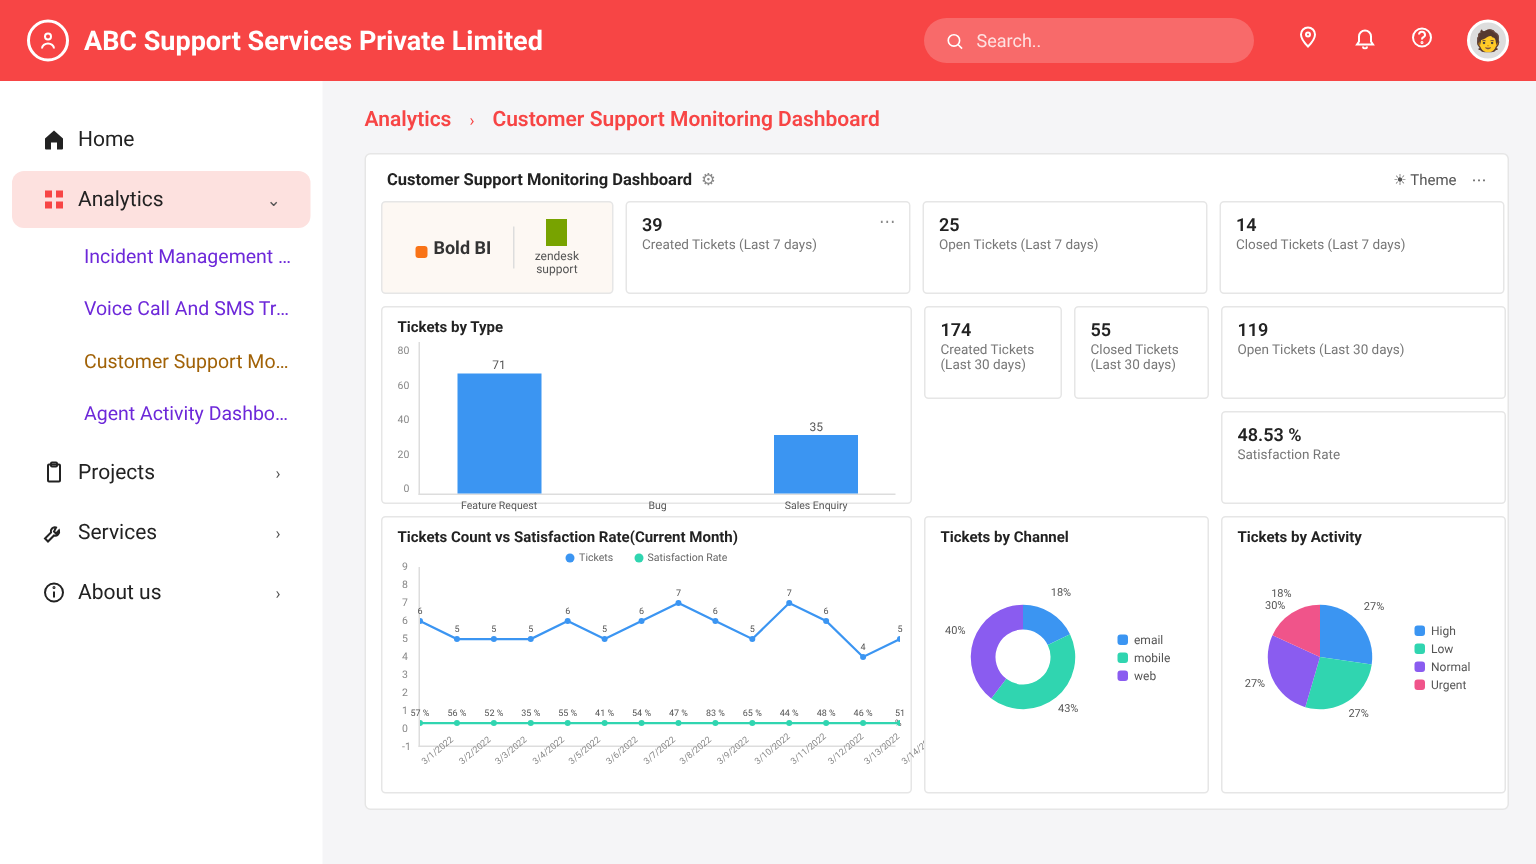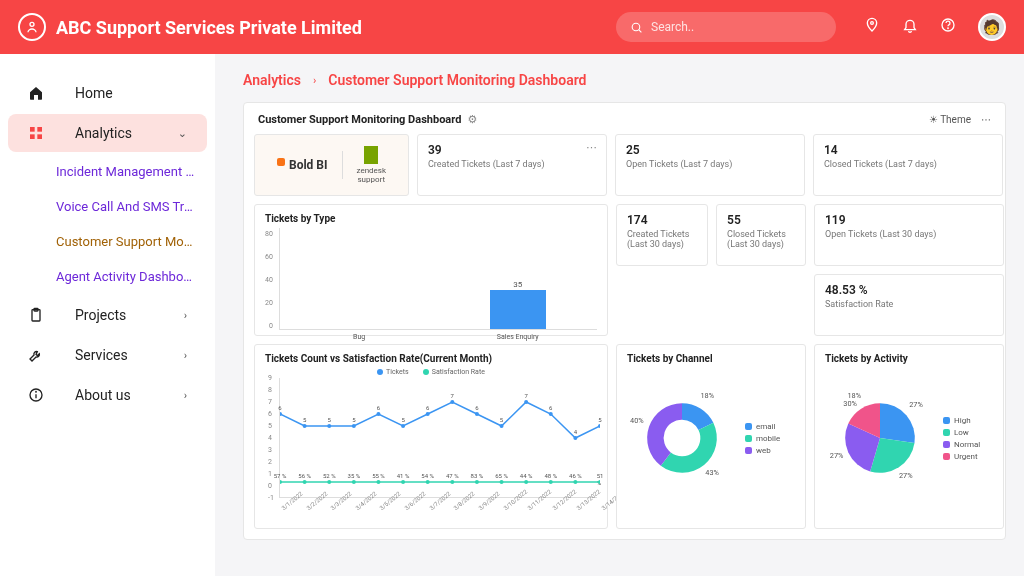--- a/index.html
+++ b/index.html
@@ -9,21 +9,21 @@
 .logo-badge{width:28px;height:28px;border:2px solid #fff;border-radius:50%;display:flex;align-items:center;justify-content:center}
 .company{font-size:18px;font-weight:700}
 .search{margin-left:auto;background:rgba(255,255,255,.2);border-radius:20px;height:30px;width:220px;display:flex;align-items:center;padding:0 14px;gap:8px}
 .search input{background:transparent;border:0;outline:0;color:#fff;font-size:12px;flex:1}
 .search input::placeholder{color:rgba(255,255,255,.8)}
 .hicons{display:flex;align-items:center;gap:22px;margin-left:28px}
 .hicon{color:#fff;cursor:pointer}
 .avatar{width:28px;height:28px;border-radius:50%;background:#ddd;border:2px solid #fff;display:flex;align-items:center;justify-content:center;font-size:14px}
 .shell{display:flex;height:522px}
 .sidebar{width:215px;background:#fff;padding-top:18px}
-.nav-item{display:flex;align-items:center;gap:31px;padding:11px 20px;font-size:14px;color:#222;cursor:pointer;border-radius:8px;margin:2px 8px}
+.nav-item{display:flex;align-items:center;gap:8px;padding:11px 20px;font-size:14px;color:#222;cursor:pointer;border-radius:8px;margin:2px 8px}
 .nav-item.active{background:#fde1df;color:#222}
 .nav-item .chev{margin-left:auto;font-size:11px;color:#555}
 .sub{padding:10px 20px 10px 56px;font-size:13px;color:#6d28d9;cursor:pointer;white-space:nowrap;overflow:hidden;text-overflow:ellipsis}
 .sub.active{color:#a16207}
 .main{flex:1;padding:18px 18px 0 28px;overflow:hidden}
 .crumbs{display:flex;align-items:center;gap:12px;font-size:14px;margin-bottom:14px}
 .crumbs .c1{color:#f74545;font-weight:600}
 .crumbs .c2{color:#f74545;font-weight:600}
 .crumbs .sep{color:#f74545;font-size:11px}
 .board{background:#fff;border:1px solid #e6e6e6;border-radius:4px;padding:10px}
@@ -34,21 +34,21 @@
 .grid{display:grid;gap:8px}
 .row1{grid-template-columns:155px 190px 190px 190px}
 .row2{grid-template-columns:354px 190px 190px}
 .row3{grid-template-columns:354px 190px 190px}
 .card{border:1px solid #e6e6e6;border-radius:3px;padding:8px 10px;background:#fff;position:relative}
 .card .big{font-size:12px;font-weight:600;color:#222}
 .card .sub-l{font-size:9px;color:#777;margin-top:2px}
 .card .dots{position:absolute;top:6px;right:8px;color:#888;font-size:11px;letter-spacing:1px}
 .card.tall{height:62px}
 .logo-card{display:flex;align-items:center;justify-content:center;gap:14px;background:#fdf8f3}
-.boldbi{display:flex;align-items:flex-start;gap:4px;font-weight:700;font-size:12px;color:#333}
+.boldbi{display:flex;align-items:flex-end;gap:4px;font-weight:700;font-size:12px;color:#333}
 .bb-dot{width:8px;height:8px;background:#f97316;border-radius:2px}
 .zendesk{display:flex;flex-direction:column;align-items:center;font-size:8px;color:#555}
 .zd-mark{width:14px;height:18px;background:#78a300;margin-bottom:2px}
 .sep-v{width:1px;height:28px;background:#ddd}
 .ctitle{font-size:10px;font-weight:700;color:#222;margin-bottom:4px}
 
 .barchart{height:114px;display:flex;gap:6px}
 .yaxis{display:flex;flex-direction:column;justify-content:space-between;font-size:7px;color:#888;text-align:right;padding-bottom:12px;padding-top:2px}
 .bars{flex:1;display:flex;align-items:flex-end;justify-content:space-around;border-left:1px solid #ddd;border-bottom:1px solid #ddd;position:relative;margin-bottom:12px}
 .barcol{display:flex;flex-direction:column;align-items:center;width:70px}
@@ -206,20 +206,26 @@
           <div class="ctitle">Tickets by Type</div>
           <div class="barchart" id="barchart">
               <div class="yaxis">
                 <span>80</span>
                 <span>60</span>
                 <span>40</span>
                 <span>20</span>
                 <span>0</span>
               </div>
               <div class="bars">
+                <div class="barcol" style="position: relative;">
+                  <div class="bar" style="height: 79.875px;">
+                    <div class="val">71</div>
+                  </div>
+                  <div class="barlbl">Feature Request</div>
+                </div>
                 <div class="barcol" style="position: relative;">
                   <div class="barlbl">Bug</div>
                 </div>
                 <div class="barcol" style="position: relative;">
                   <div class="bar" style="height: 39.375px;">
                     <div class="val">35</div>
                   </div>
                   <div class="barlbl">Sales Enquiry</div>
                 </div>
               </div>

